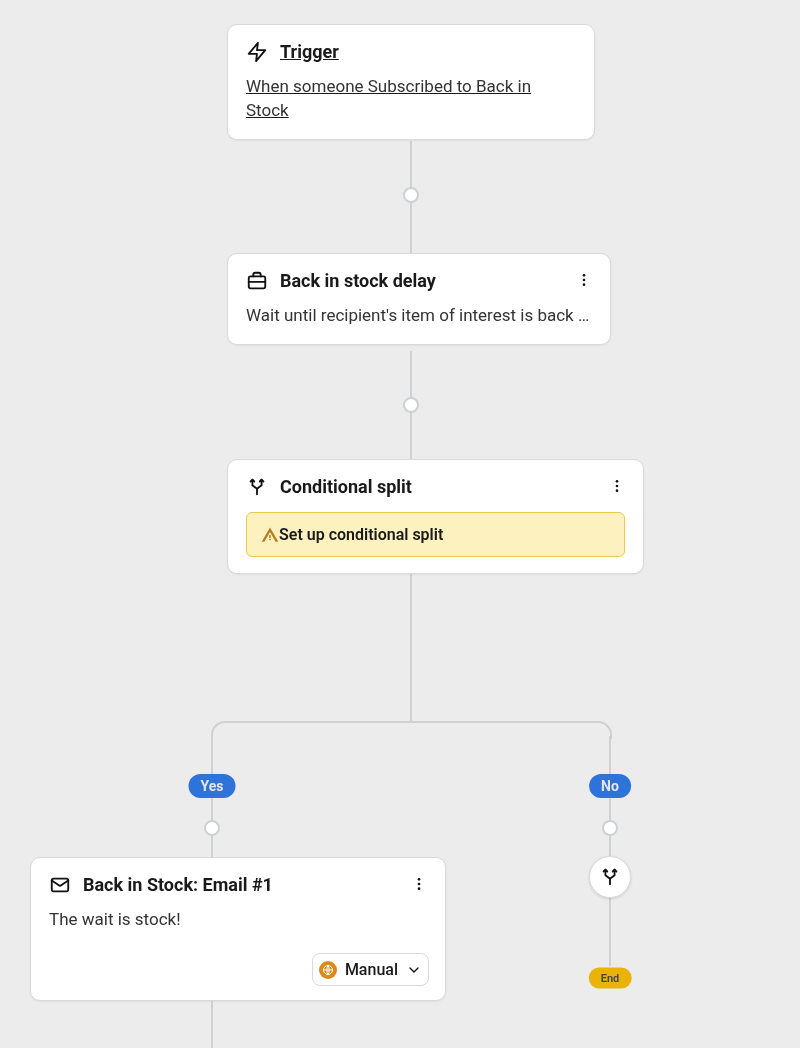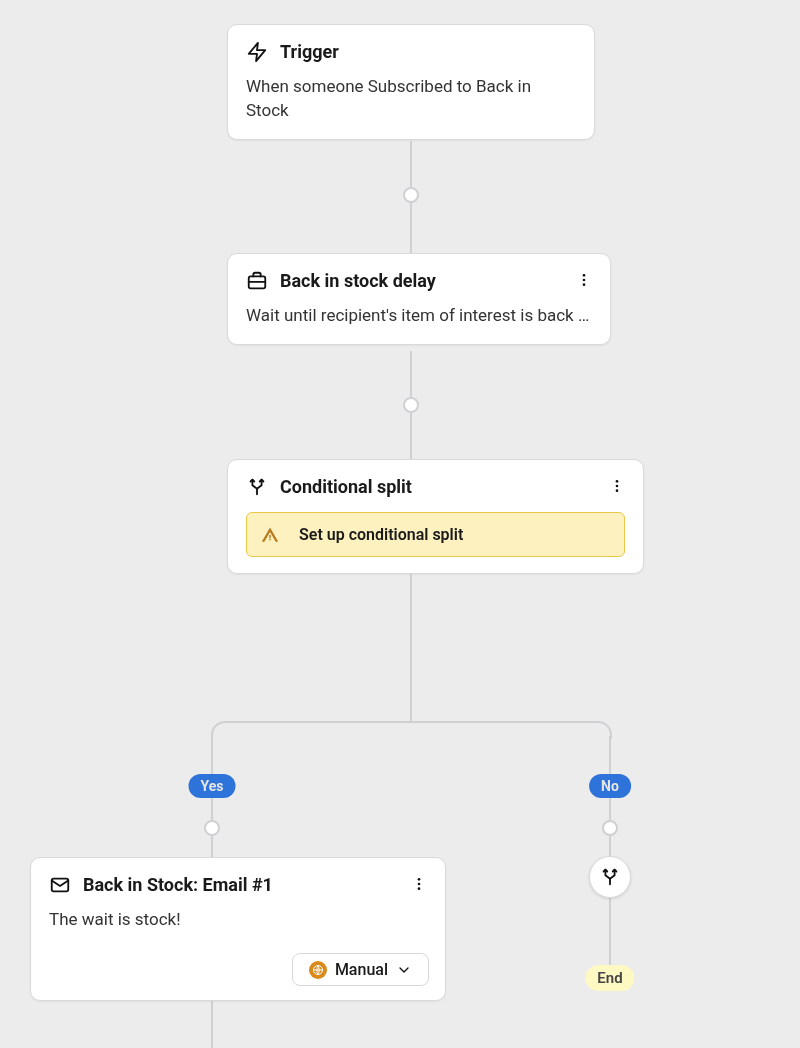--- a/index.html
+++ b/index.html
@@ -34,46 +34,46 @@
   .card .more{position:absolute;top:14px;right:14px;display:flex;align-items:center;justify-content:center;width:24px;height:24px;border-radius:6px;cursor:pointer;}
   .card .more svg{width:16px;height:16px;}
 
   
   .warn{
     margin-top:14px;
     border:1px solid var(--yellow-br);
     background:var(--yellow-bg);
     border-radius:6px;
     padding:12px 14px;
-    display:flex;align-items:center;gap:20px;
+    display:flex;align-items:center;gap:0;
     font-size:16px;font-weight:600;
   }
 
   
   .vline{position:absolute;width:2px;background:var(--line);left:0;}
   .hline{position:absolute;height:2px;background:var(--line);}
   .dot{position:absolute;width:12px;height:12px;border:2px solid var(--line);background:#fff;border-radius:50%;transform:translate(-50%,-50%);}
   .corner{position:absolute;width:16px;height:16px;border:2px solid var(--line);}
 
   
   .pill{position:absolute;background:var(--badge);color:#e5e5e5;font-weight:700;font-size:14px;padding:4px 12px;border-radius:999px;transform:translate(-50%,-50%);}
 
   
   .circle-btn{position:absolute;width:40px;height:40px;border-radius:50%;background:#fff;border:1px solid var(--border);box-shadow:0 1px 3px rgba(0,0,0,.12);display:flex;align-items:center;justify-content:center;transform:translate(-50%,-50%);}
   .circle-btn svg{width:18px;height:18px;}
 
   
-  .end{position:absolute;background:#fef9c3;color:#444;font-weight:600;font-size:15px;padding:4px 12px;border-radius:999px;transform:translate(-50%,-50%);}
+  .end{position:absolute;background:#eab308;color:#444;font-weight:600;font-size:11px;padding:4px 12px;border-radius:999px;transform:translate(-50%,-50%);}
 
   
   .selector{
     position:absolute;right:16px;bottom:14px;
     display:flex;align-items:center;gap:8px;
     border:1px solid var(--border);border-radius:8px;
-    padding:6px 16px;
+    padding:6px 6px;
     font-size:16px;font-weight:500;
   }
   .selector .globe{display:inline-flex;width:18px;height:18px;border-radius:50%;background:#d98a1a;align-items:center;justify-content:center;}
   .selector .globe svg{width:12px;height:12px;}
 
   
   .icon{width:22px;height:22px;flex:0 0 auto;display:inline-flex;}
   .icon svg{width:100%;height:100%;}
 </style>
 </head>
@@ -109,21 +109,21 @@
         <path d="M7 4v6l5 4v6"></path>
           <path d="M17 4v6l-5 4"></path>
         <path d="M5 6l2-2 2 2"></path>
           <path d="M15 6l2-2 2 2"></path>
       </svg>
     </span>
   </div>
 
   <span class="end" style="left:610px;top:978px;">End</span>
 
-  <div class="card" style="left:227px;top:24px;width:368px;">
+  <div class="card" style="left:227px;top:24px;width:368px;text-decoration:underline;">
     <div class="hdr">
       <span class="icon">
         <svg viewBox="0 0 24 24" fill="none" stroke="#111" stroke-width="2" stroke-linecap="round" stroke-linejoin="round">
             <polygon points="13 2 3 14 12 14 11 22 21 10 12 10 13 2"></polygon>
           </svg>
       </span>
       <span class="title">Trigger</span>
     </div>
     <div class="desc">When someone Subscribed to Back in Stock</div>
   </div>

